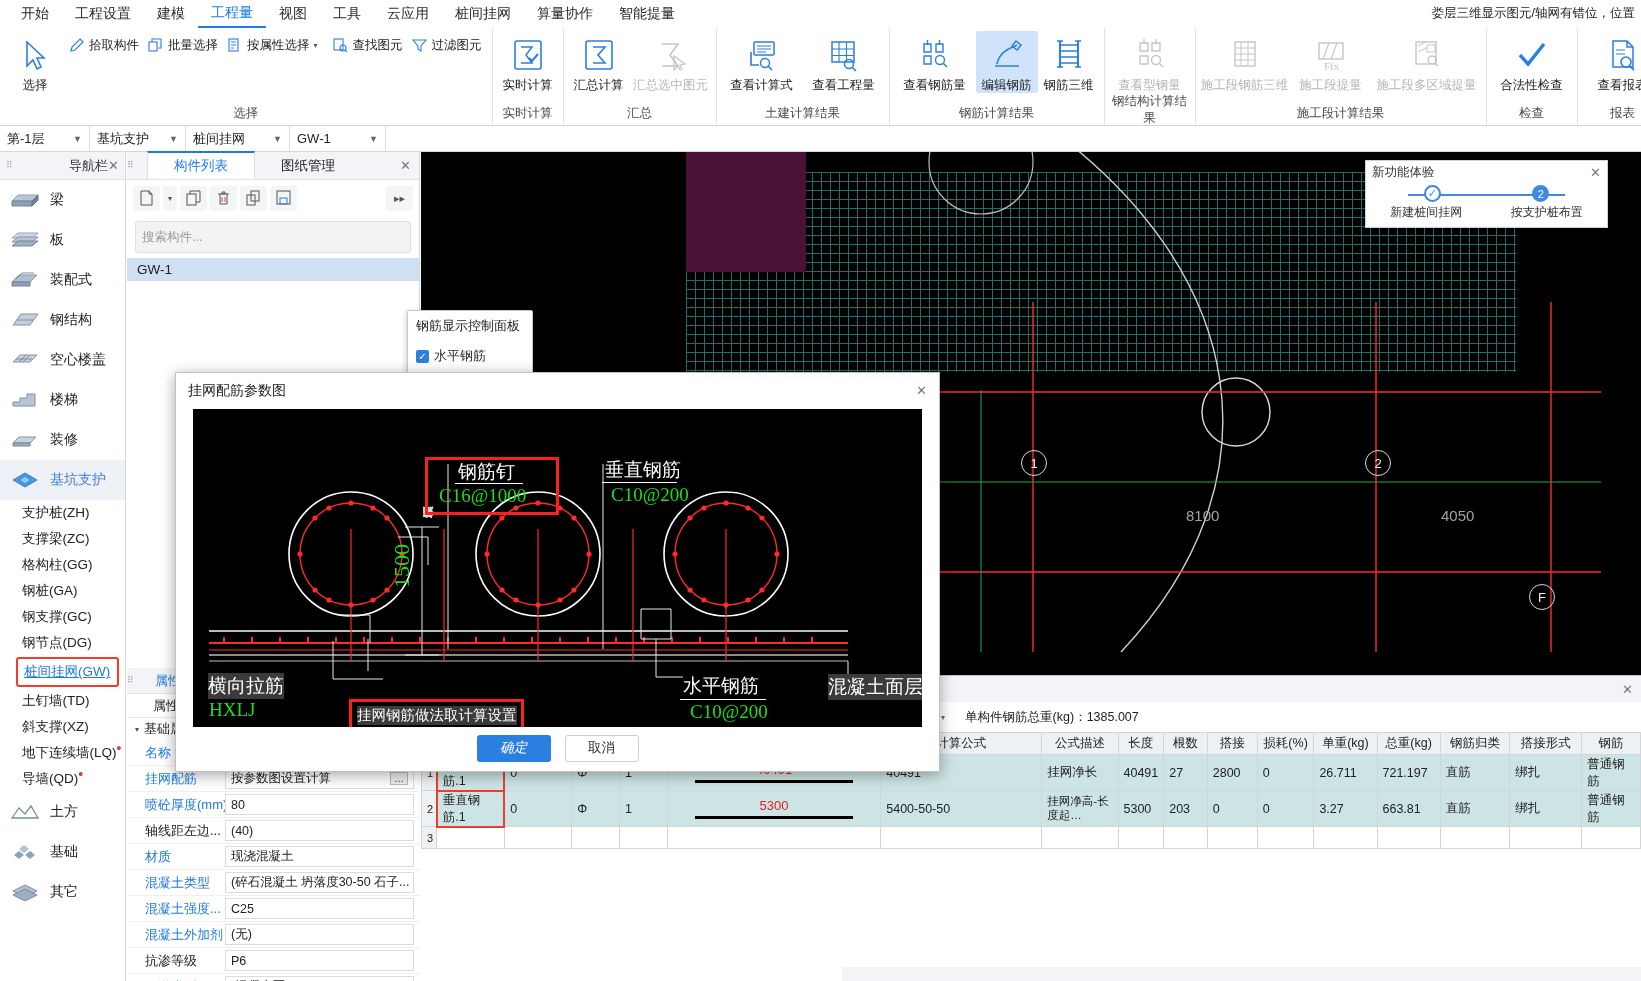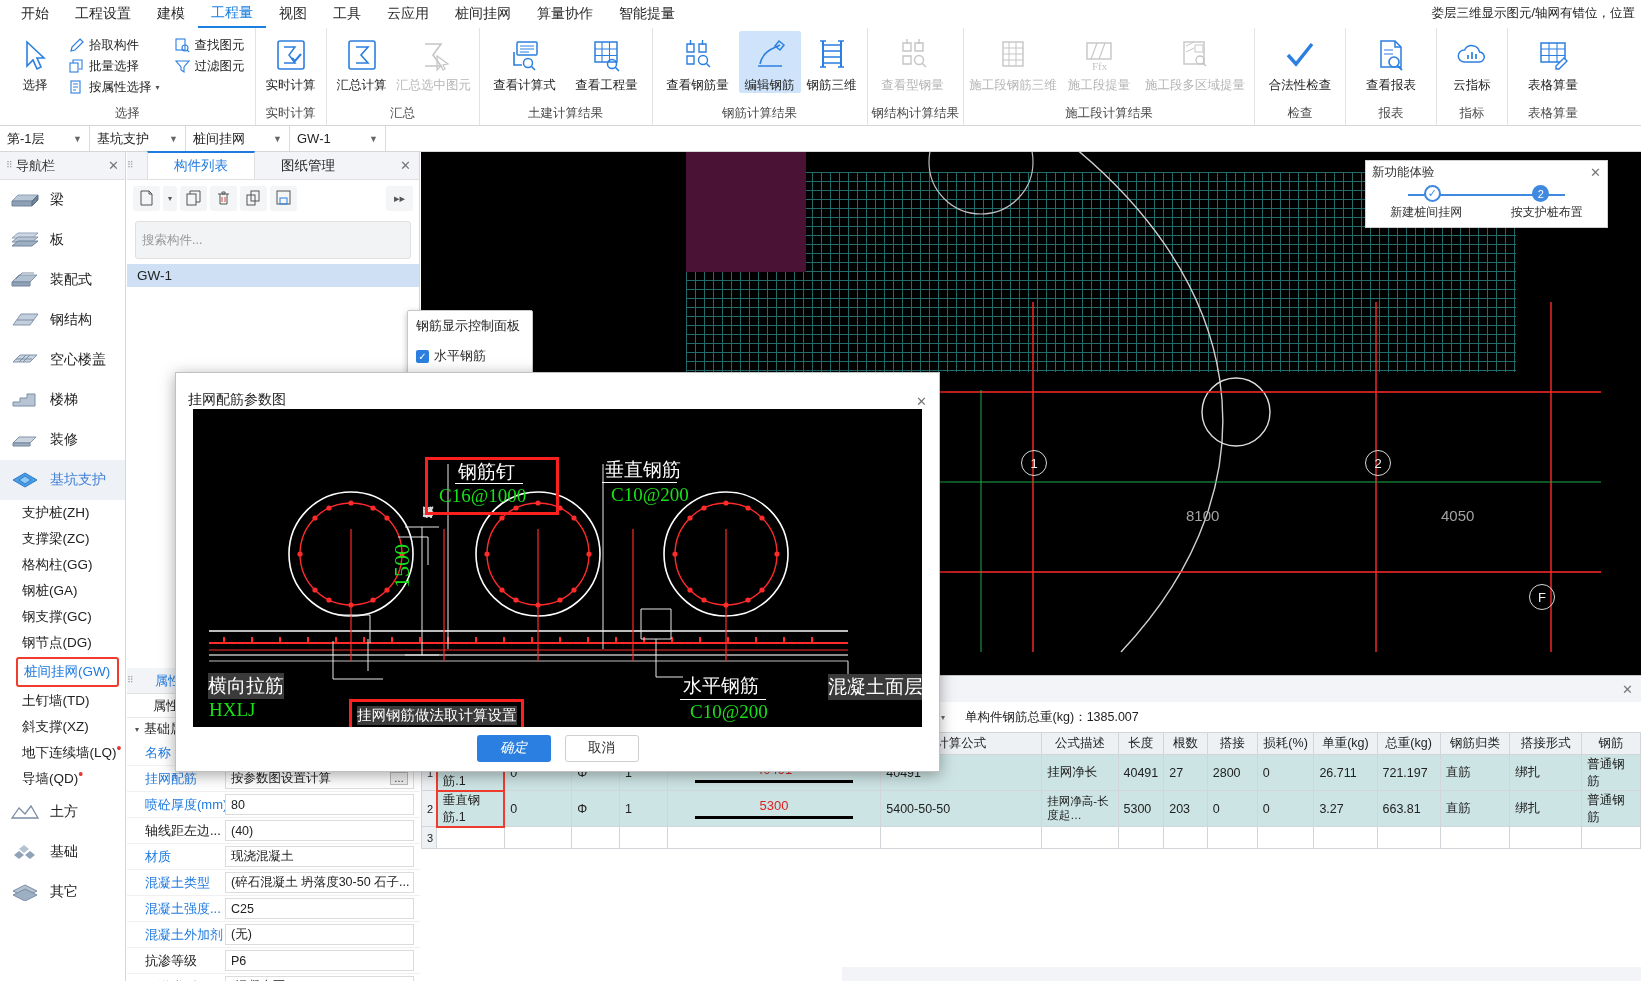--- a/index.html
+++ b/index.html
@@ -21,57 +21,57 @@
   .rgroup { display:flex; flex-direction:column; border-right:1px solid #e3e3e3; padding:0 4px; }
   .rgroup .items { flex:1; display:flex; align-items:flex-start; padding-top:3px; }
   .rgroup .gtitle { text-align:center; font-size:12.5px; color:#4a4a4a; padding-bottom:3px; }
   .bigbtn { width:62px; display:flex; flex-direction:column; align-items:center; justify-content:flex-start;
             padding:3px 2px 0; cursor:default; }
   .bigbtn.wide { width:82px; }
   .bigbtn .ic { height:44px; display:flex; align-items:center; justify-content:center; }
   .bigbtn .lbl { font-size:12.5px; color:#222; margin-top:1px; text-align:center; line-height:1.1; white-space:nowrap;}
   .bigbtn.sel { background:#cfe4fa; border-radius:2px; }
   .bigbtn.dis .lbl { color:#b5b5b5; }
-  .smallcol { display:flex; flex-direction:column; justify-content:flex-end; padding-top:4px; }
+  .smallcol { display:flex; flex-direction:row; justify-content:flex-end; padding-top:4px; }
   .smallbtn { display:flex; align-items:center; gap:4px; padding:2px 6px 2px 2px; font-size:12.5px;
               white-space:nowrap; cursor:default; }
   .smallbtn .ic { width:17px; height:17px; display:flex; align-items:center; justify-content:center; }
   svg { display:block; }
   
   .selbar { height:26px; display:flex; align-items:stretch; border-bottom:1px solid #d6d6d6; background:#fff; }
   .combo { display:flex; align-items:center; justify-content:space-between; border-right:1px solid #dcdcdc;
            padding:0 7px; font-size:13px; min-width:90px; cursor:default; }
   .combo .cv { white-space:nowrap; }
   .combo .car { color:#666; font-size:9px; margin-left:14px; }
   
   .workspace { position:absolute; left:0; top:152px; right:0; bottom:0; }
   
   .navpanel { position:absolute; left:0; top:0; width:126px; bottom:0; background:#fff; border-right:1px solid #d6d6d6; }
   .panelhdr { height:28px; display:flex; align-items:center; background:#f2f4f7; border-bottom:1px solid #e0e0e0;
               padding:0 6px; font-size:13px; color:#333; }
   .grip { width:10px; letter-spacing:1px; line-height:7px; font-size:9px; color:#9aa0a6; }
-  .panelhdr .ttl { flex:1; text-align:left; }
+  .panelhdr .ttl { flex:1; text-align:right; }
   .closex { color:#777; cursor:default; font-size:13px; }
   .navlist { position:absolute; top:28px; left:0; right:0; bottom:0; overflow:hidden; background:#fff; }
   .navrow { display:flex; align-items:center; height:40px; padding-left:10px; gap:10px; cursor:default; font-size:14px; }
   .navrow.sel { background:#eef1f5; color:#3f7fd4; }
   .navsub { font-size:13.5px; padding:4px 0 4px 22px; cursor:default; color:#222; position:relative; }
-  .navsub.boxed { border:2px solid #f03c2e; border-radius:3px; margin:1px 6px 1px 16px; padding-left:6px; color:#1f7ae0; }
+  .navsub.boxed { border:2px solid #f03c2e; border-radius:3px; margin:1px 6px 1px 16px; padding-left:6px; color:#1f7ae0;text-decoration:underline; }
   .reddot { color:#e53935; font-size:14px; position:relative; top:-4px; }
   
   .cmppanel { position:absolute; left:127px; top:0; width:293px; bottom:0; background:#fff; border-right:1px solid #d6d6d6; }
   .tabrow { height:28px; display:flex; align-items:center; background:#f2f4f7; border-bottom:1px solid #e0e0e0; }
   .tab { padding:5px 26px 4px; font-size:13.5px; cursor:default; }
   .tab.active { background:#fff; color:#1f7ae0; border-top:2px solid #1f7ae0; border-left:1px solid #e0e0e0;
                 border-right:1px solid #e0e0e0; margin-top:-1px; padding-top:4px;}
   .cmptools { height:36px; display:flex; align-items:center; gap:3px; padding:0 6px; }
   .tbtn { width:27px; height:25px; display:flex; align-items:center; justify-content:center; border-radius:3px;
           background:#f3f5f7; cursor:default; }
   .searchrow { padding:5px 8px; }
-  .searchbox { height:38px; background:#f1f3f5; border:1px solid #e0e0e0; border-radius:3px; display:flex;
+  .searchbox { height:32px; background:#f1f3f5; border:1px solid #e0e0e0; border-radius:3px; display:flex;
                align-items:center; padding:0 6px; font-size:12.5px; color:#999; }
   .gwitem { background:#cfe0f5; font-size:13.5px; padding:4px 10px; }
   
   .proppanel { position:absolute; left:127px; top:516px; width:293px; bottom:0; background:#fff; }
   .proptabs { height:26px; display:flex; align-items:center; background:#f2f4f7; border-bottom:1px solid #e0e0e0; }
   .proptabs .tb { font-size:13px; color:#1f7ae0; padding:0 8px; }
   .prophdr { height:24px; display:flex; align-items:center; font-size:13px; border-bottom:1px solid #e8e8e8;
              padding-left:26px; }
   .propgroup { height:22px; display:flex; align-items:center; font-size:13px; padding-left:8px; gap:5px; }
   .prow { display:flex; align-items:center; height:26px; border-bottom:1px solid #f0f0f0; }
@@ -103,22 +103,22 @@
   
   .rcpanel { position:absolute; left:407px; top:158px; width:126px; height:90px; background:#fff;
              border:1px solid #c8c8c8; box-shadow:0 2px 6px rgba(0,0,0,.25); border-radius:2px; overflow:hidden;}
   .rcpanel .rch { height:30px; display:flex; align-items:center; padding:0 8px; font-size:13px; }
   .rcchk { display:flex; align-items:center; gap:5px; font-size:13px; color:#2a2a2a; margin:6px 8px; }
   .cbx { width:13px; height:13px; background:#2b7fe0; border-radius:2px; display:flex; align-items:center;
          justify-content:center; color:#fff; font-size:10px; }
   
   .modal { position:absolute; left:175px; top:220px; width:765px; height:400px; background:#fff;
            border:1px solid #c0c0c0; box-shadow:0 3px 14px rgba(0,0,0,.35); }
-  .modal .mh { height:36px; display:flex; align-items:flex-end; justify-content:space-between; padding:0 12px;
-               font-size:14px; }
+  .modal .mh { height:36px; display:flex; align-items:center; justify-content:space-between; padding:12px 12px;
+               font-size:14px;font-family:Liberation Serif, serif; }
   .modal .mbody { position:absolute; left:17px; right:17px; top:36px; height:318px; background:#000; overflow:hidden; }
   .modal .mfoot { position:absolute; left:0; right:0; bottom:0; height:46px; display:flex; align-items:center;
                   justify-content:center; gap:14px; }
   .btn { width:74px; height:27px; border-radius:3px; font-size:13.5px; display:flex; align-items:center;
          justify-content:center; cursor:default; }
   .btn.primary { background:#2b7fe0; color:#fff;font-style:italic; }
   .btn.ghost { background:#fff; border:1px solid #cfcfcf; color:#333; }
   .dlabel { position:absolute; color:#fff; font-size:19px; white-space:nowrap; }
   .dgreen { position:absolute; color:#18e018; font-family:"Liberation Serif", serif; font-size:19px; white-space:nowrap; }
   .redbox { position:absolute; border:3px solid #fa2020; }

